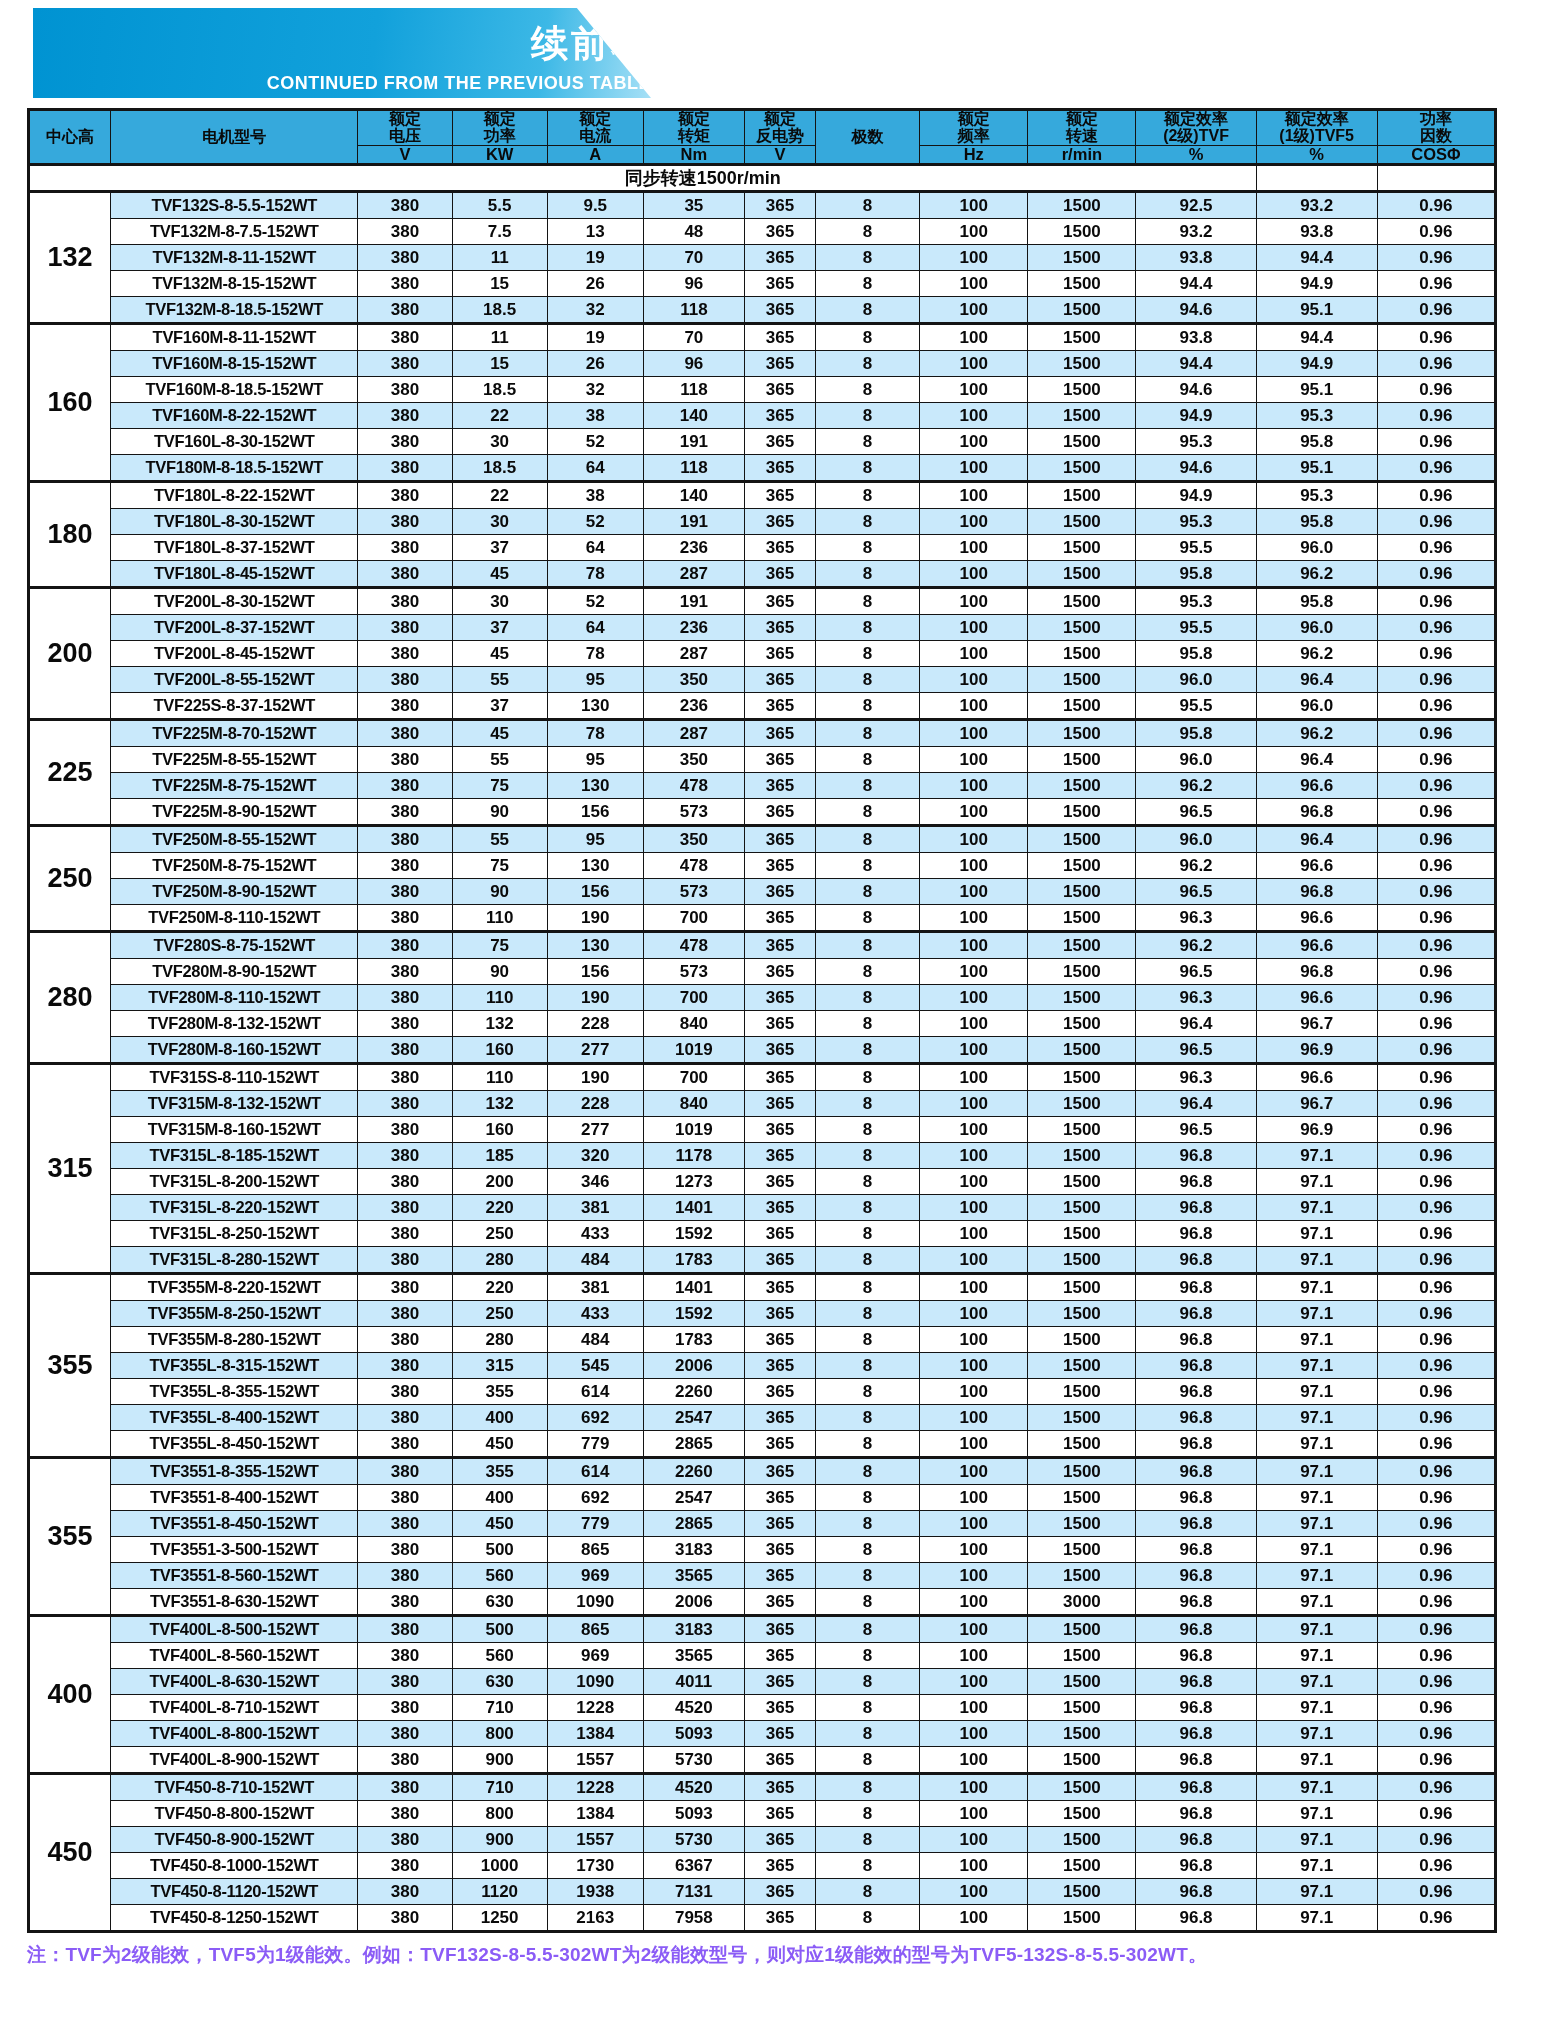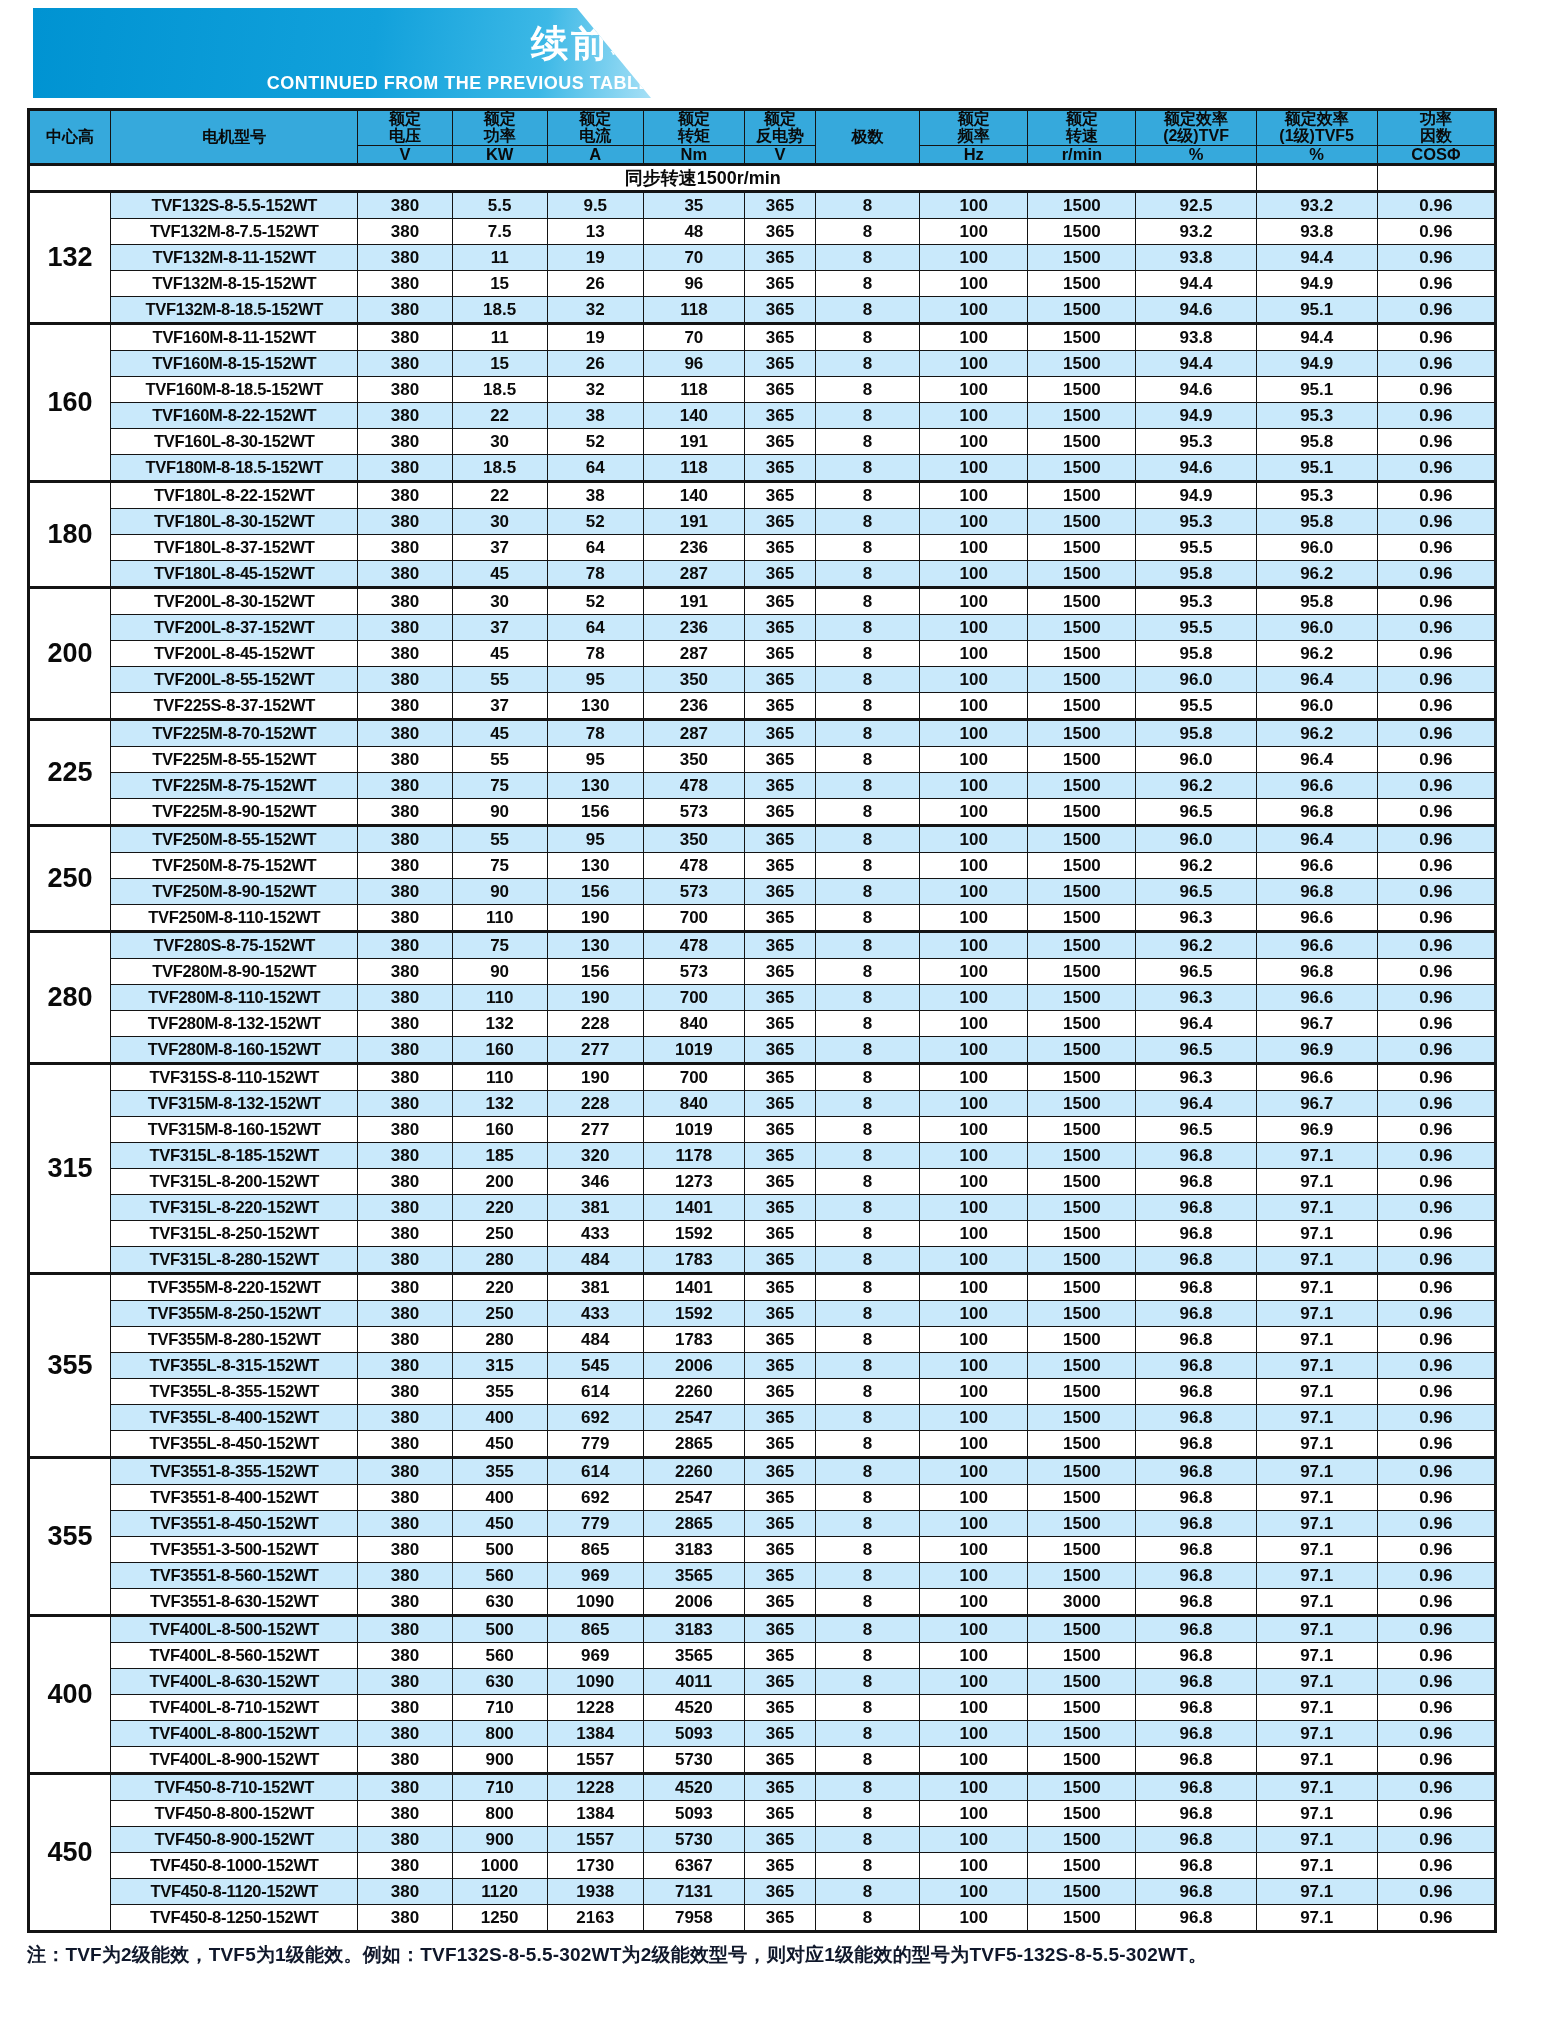--- a/index.html
+++ b/index.html
@@ -57,21 +57,21 @@
     font-size:27px;font-weight:bold;
   }
   .spec-table td.model{font-size:16.5px;letter-spacing:-0.3px;}
   .spec-table tr.sync td{
     height:24px;background:#ffffff;font-size:18px;font-weight:bold;
   }
   .spec-table tr.sync td.sync-label{padding-left:120px;margin-left:36px;}
   
   .note{
     margin:9px 0 0 27px;
-    font-size:19px;font-weight:bold;color:#0f172a;letter-spacing:0.2px;
+    font-size:19px;font-weight:bold;color:#8b5cf6;letter-spacing:0.2px;
   }
 </style>
 </head>
 <body>
 
 <div class="banner">
   <div class="banner-title">续前表</div>
   <div class="banner-subtitle">CONTINUED FROM THE PREVIOUS TABLE</div>
 </div>
 

